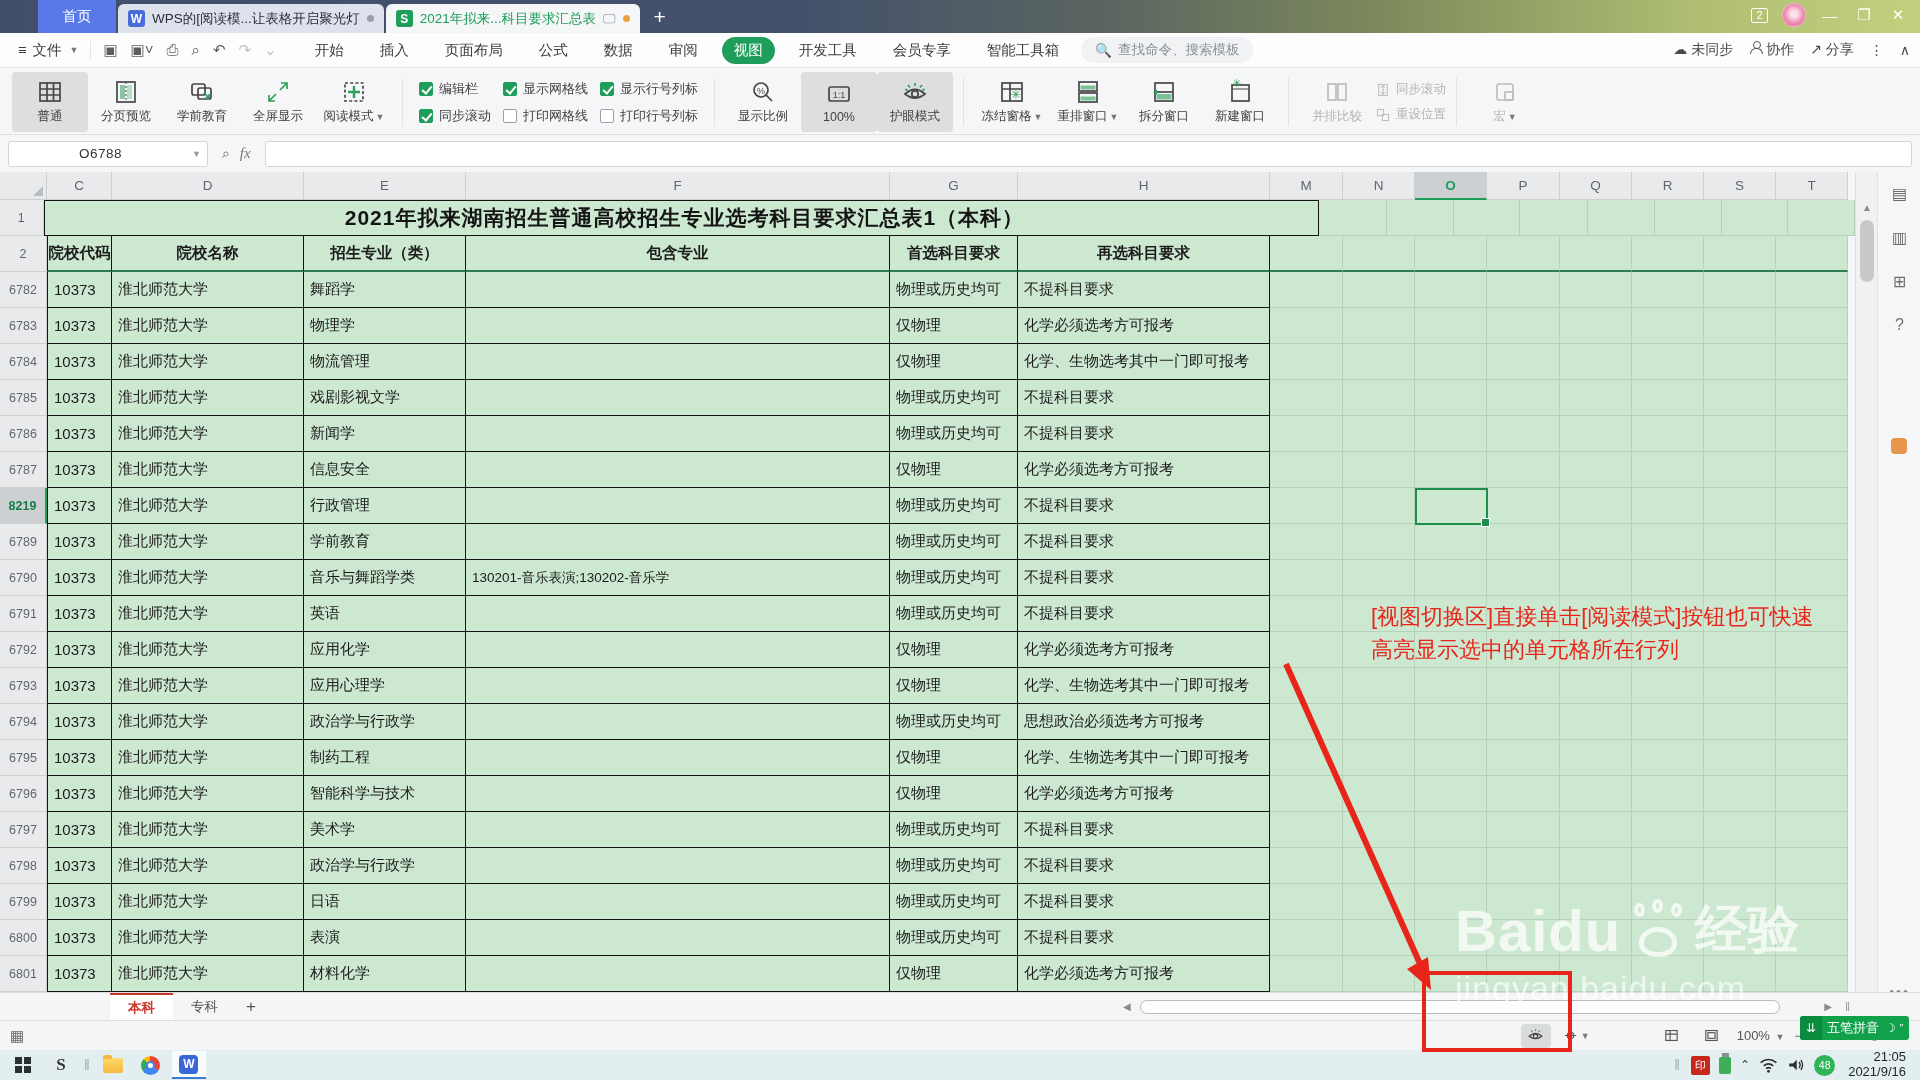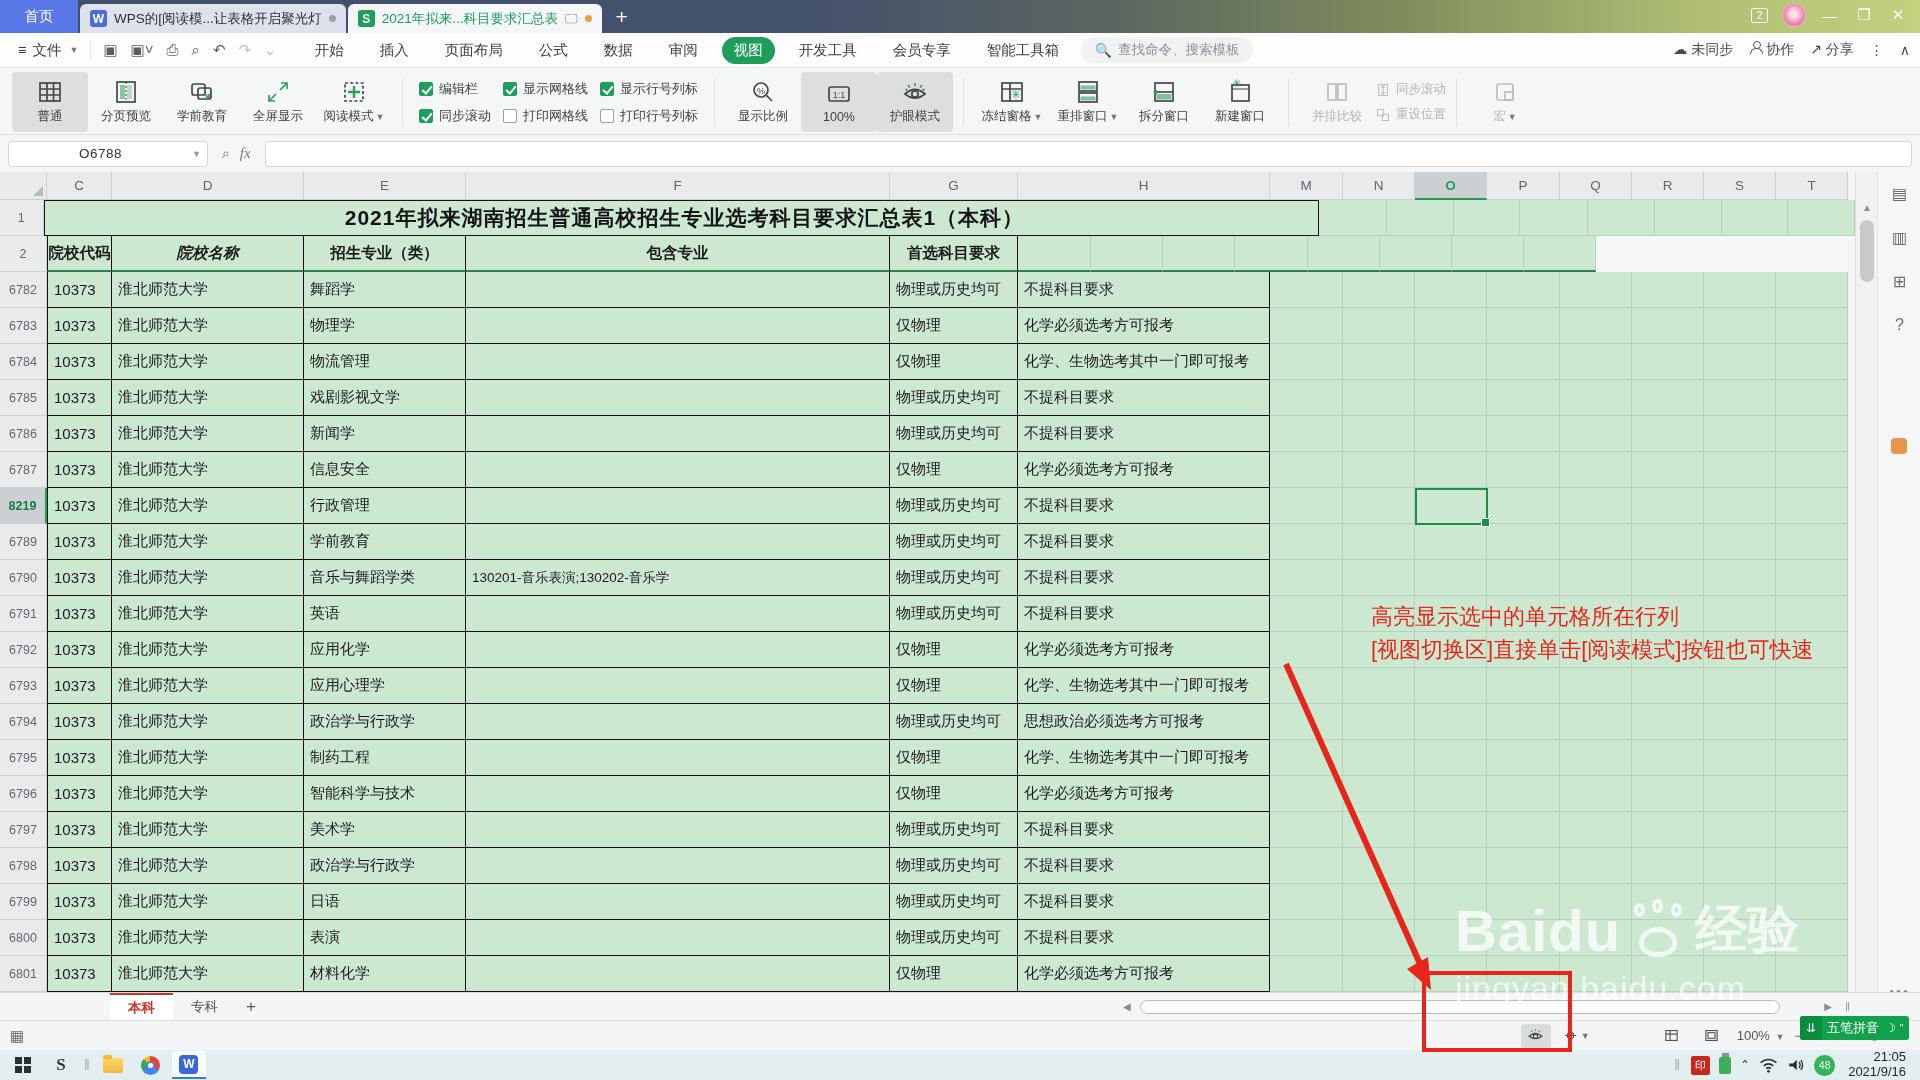--- a/index.html
+++ b/index.html
@@ -2,21 +2,21 @@
 <html><head>
 <meta charset="utf-8">
 <style>
   * { margin:0; padding:0; box-sizing:border-box; }
   html,body { width:1920px; height:1080px; overflow:hidden; }
   body { font-family:"Liberation Sans","DejaVu Sans",sans-serif; font-size:14px; color:#333; background:#f5f6f7; }
   .screen { position:relative; width:1920px; height:1080px; overflow:hidden; }
 
   
   .tabbar { height:33px; display:flex; align-items:flex-end;
-    background:linear-gradient(90deg,#414f6b 0%,#44516b 42%,#5b6660 58%,#7d8a5c 72%,#aebd72 88%,#c3d17e 100%); }
+    background:linear-gradient(90deg,#414f6b 0%,#44516b 42%,#5b6660 58%,#7d8a5c 72%,#aebd72 88%,#c3d17e 100%);padding-left:38px; }
   .home-tab { width:78px; height:33px; background:#5878e8; color:#fff; display:flex; align-items:center; justify-content:center; font-size:14.5px; }
   .doc-tab { height:29px; display:flex; align-items:center; gap:7px; padding:0 10px; margin-left:2px; border-radius:6px 6px 0 0; font-size:13.5px; max-width:300px; }
   .doc-tab.inactive { background:#dde2ec; color:#2b2f38; }
   .doc-tab.active { background:#f5f6f7; color:#1e9e5a; }
   .appicon { width:17px; height:17px; border-radius:3px; color:#fff; font-size:12px; font-weight:bold; display:flex; align-items:center; justify-content:center; }
   .appicon.w { background:#4a6bdc; }
   .appicon.s { background:#1e9e5a; }
   .dot { width:7px; height:7px; border-radius:50%; }
   .dot.gray{ background:#9aa0ab; } .dot.orange{ background:#e8a23d; }
   .monitor-ic { color:#8d939e; font-size:13px; }
@@ -438,24 +438,25 @@
             <div class="cell gcell" style="width: 72px;"></div>
             <div class="cell gcell" style="width: 73px;"></div>
             <div class="cell gcell" style="width: 72px;"></div>
             <div class="cell gcell" style="width: 72px;"></div>
             <div class="cell gcell" style="width: 72px;"></div>
             <div class="cell gcell" style="width: 72px;"></div>
           </div>
           <div class="grow">
             <div class="rowhdr">2</div>
             <div class="cell bcell hcell freeze bleft" style="width: 65px;">院校代码</div>
-            <div class="cell bcell hcell freeze" style="width: 192px; font-style: italic;">院校名称</div>
+            <div class="cell bcell hcell freeze" style="width: 192px;">院校名称</div>
             <div class="cell bcell hcell freeze" style="width: 162px;">招生专业（类）</div>
             <div class="cell bcell hcell freeze" style="width: 424px;">包含专业</div>
             <div class="cell bcell hcell freeze" style="width: 128px;">首选科目要求</div>
+            <div class="cell bcell hcell freeze" style="width: 252px;">再选科目要求</div>
             <div class="cell gcell freeze" style="width: 73px;"></div>
             <div class="cell gcell freeze" style="width: 72px;"></div>
             <div class="cell gcell freeze" style="width: 72px;"></div>
             <div class="cell gcell freeze" style="width: 73px;"></div>
             <div class="cell gcell freeze" style="width: 72px;"></div>
             <div class="cell gcell freeze" style="width: 72px;"></div>
             <div class="cell gcell freeze" style="width: 72px;"></div>
             <div class="cell gcell freeze" style="width: 72px;"></div>
           </div>
           <div class="grow">
@@ -911,22 +912,22 @@
   </div>
 
   <div class="ime">
     <span class="ime-sq">⇊</span>
     <span>五笔拼音</span>
     <span class="moon">☽</span>
     <span style="font-size:10px;margin-left:4px">”</span>
   </div>
 
   <div class="annotation">
+    <div>[视图切换区]直接单击[阅读模式]按钮也可快速</div>
     <div>高亮显示选中的单元格所在行列</div>
-    <div>[视图切换区]直接单击[阅读模式]按钮也可快速</div>
   </div>
   <svg class="overlay-svg">
     <line x1="1286" y1="664" x2="1421" y2="966" stroke="#e8251a" stroke-width="6"></line>
     <polygon points="1431,990 1407,969 1428,957" fill="#e8251a"></polygon>
     <rect x="1424" y="973" width="146" height="77" fill="none" stroke="#e8251a" stroke-width="4"></rect>
   </svg>
 
   <div class="watermark">
     <div class="wm-top">
       <span class="wm-baidu">Baidu</span>

